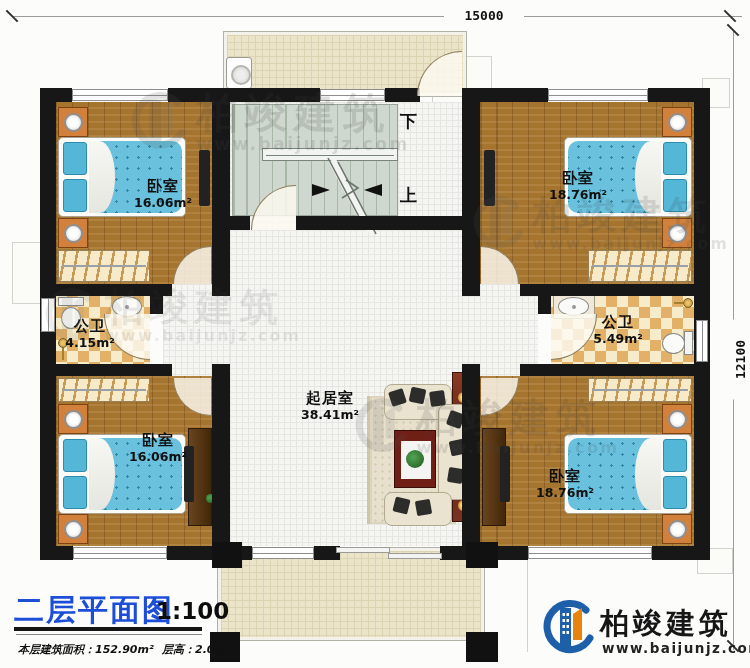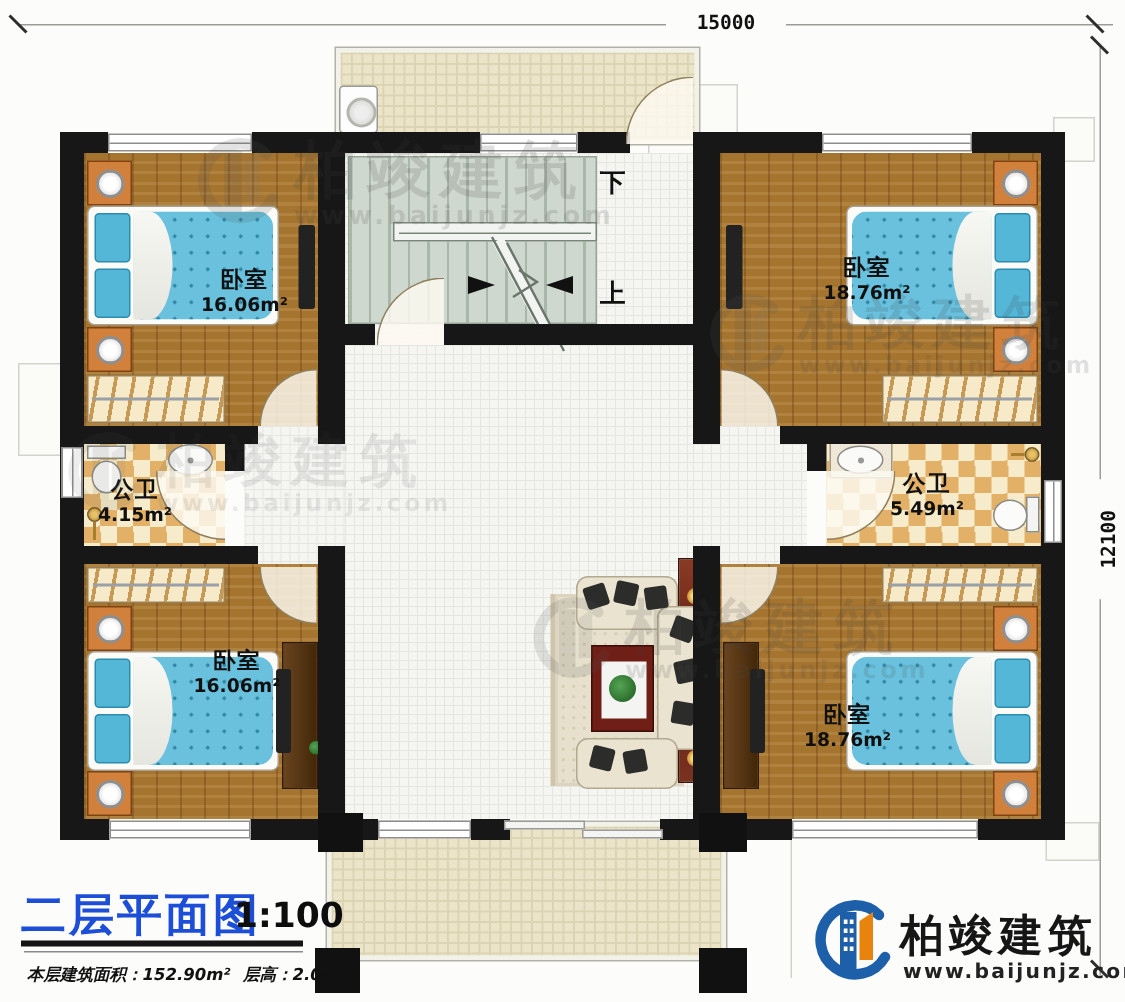--- a/index.html
+++ b/index.html
@@ -300,20 +300,24 @@
     <div class="ar">18.76m²</div>
   </div>
   <div class="room-label" style="left:52px;top:318px;width:76px;">
     <div class="nm">公卫</div>
     <div class="ar">4.15m²</div>
   </div>
   <div class="room-label" style="left:580px;top:314px;width:76px;">
     <div class="nm">公卫</div>
     <div class="ar">5.49m²</div>
   </div>
+  <div class="room-label" style="left:268px;top:390px;width:124px;">
+    <div class="nm">起居室</div>
+    <div class="ar">38.41m²</div>
+  </div>
   <div class="room-label" style="left:95px;top:432px;width:126px;">
     <div class="nm">卧室</div>
     <div class="ar">16.06m²</div>
   </div>
   <div class="room-label" style="left:502px;top:468px;width:126px;">
     <div class="nm">卧室</div>
     <div class="ar">18.76m²</div>
   </div>
 
   <div class="wm-mark" style="left:128px;top:92px;opacity:.16;">

